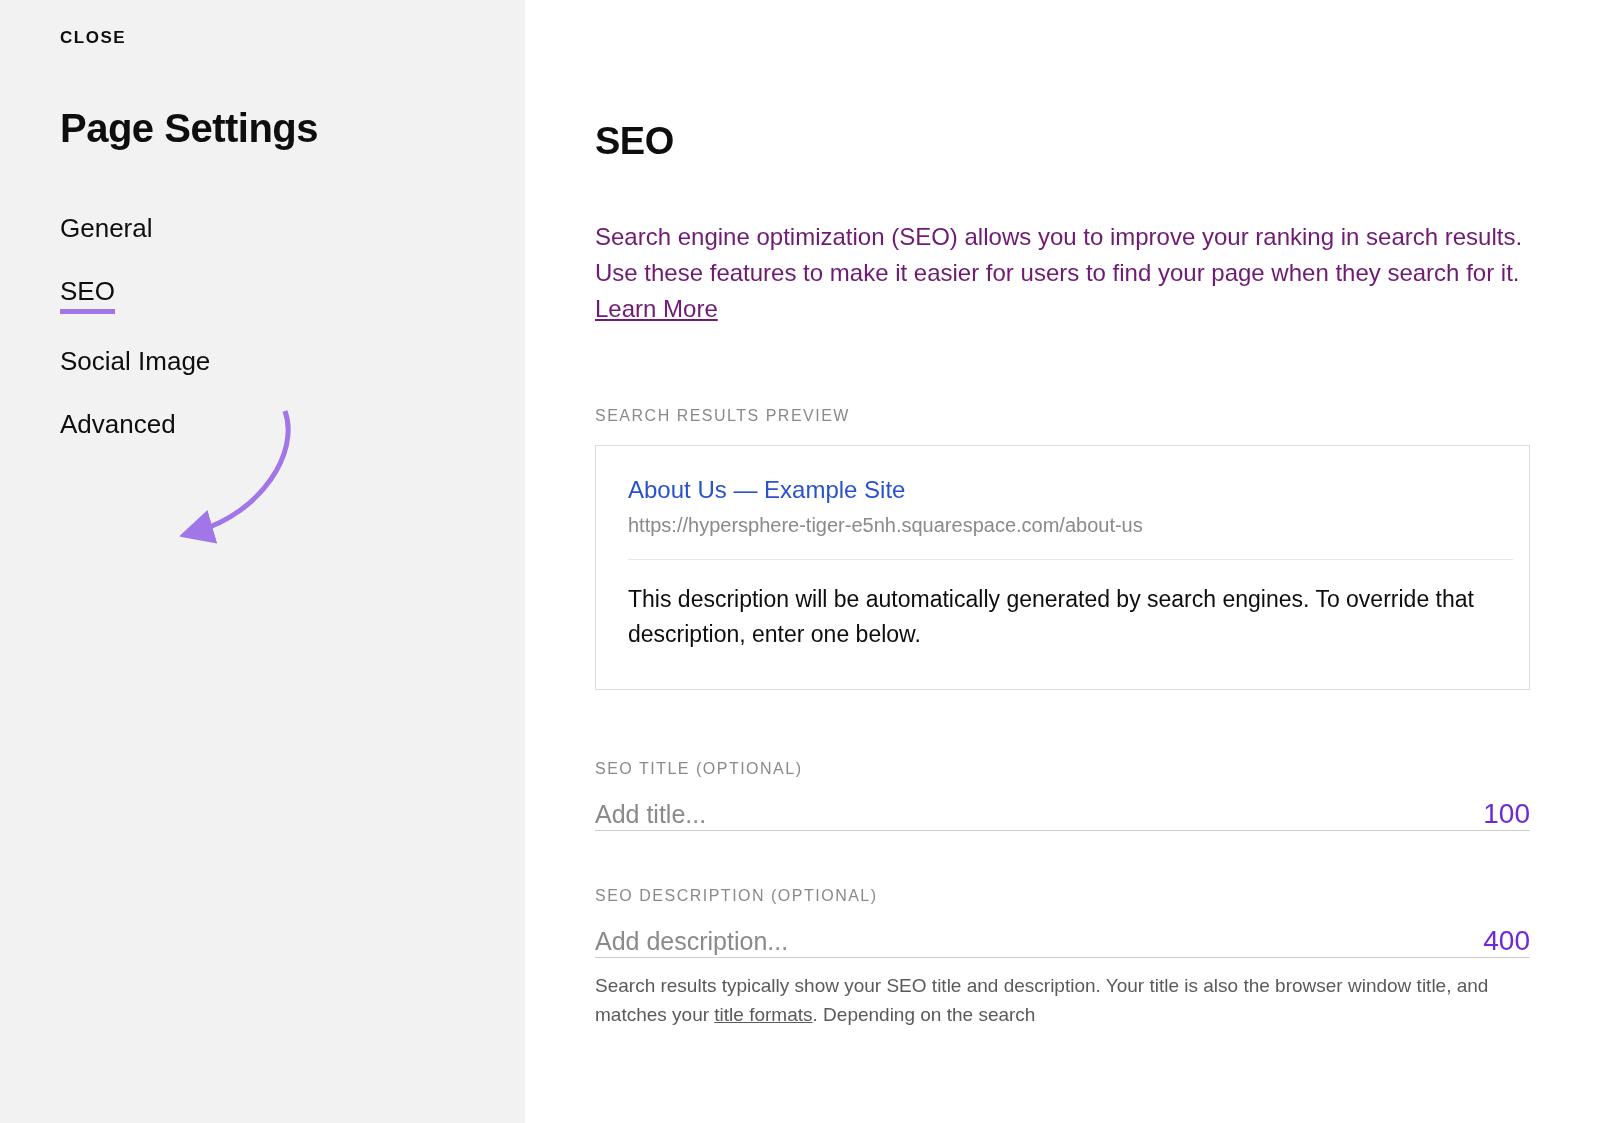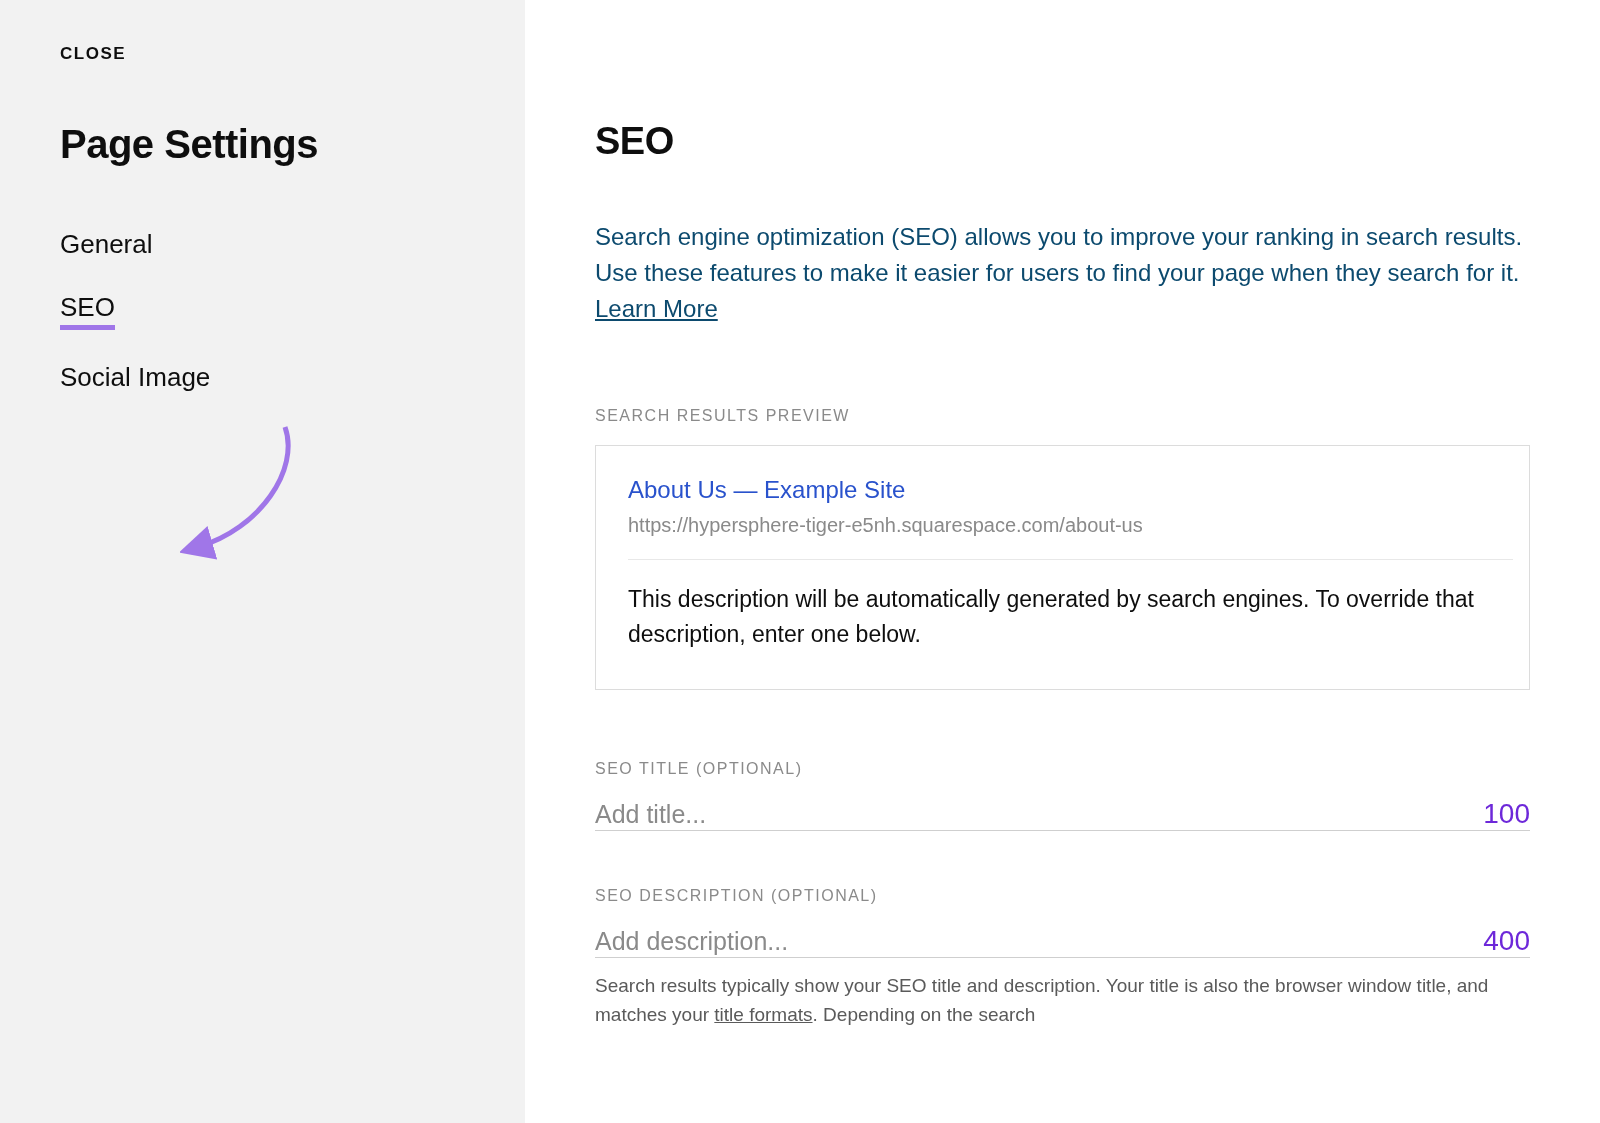--- a/index.html
+++ b/index.html
@@ -7,21 +7,21 @@
       font-family: -apple-system, BlinkMacSystemFont, "Segoe UI", Helvetica, Arial, sans-serif;
       color: #0e0e0e;
       background: #fff;
       width: 1600px;
       height: 1123px;
       display: flex;
     }
     .sidebar {
       width: 525px;
       background: #f2f2f2;
-      padding: 44px 60px;
+      padding: 28px 60px;
       flex-shrink: 0;
     }
     .close-btn {
       font-size: 17px;
       font-weight: 600;
       letter-spacing: 1.5px;
       color: #0e0e0e;
       margin-bottom: 58px;
       cursor: pointer;
     }
@@ -50,21 +50,21 @@
     }
     .main-title {
       font-size: 38px;
       font-weight: 600;
       margin-bottom: 56px;
       letter-spacing: -0.5px;
     }
     .intro-text {
       font-size: 24px;
       line-height: 1.5;
-      color: #0c4a6e;
+      color: #701a75;
       margin-bottom: 80px;
     }
     .learn-more {
       text-decoration: underline;
       cursor: pointer;
     }
     .section-label {
       font-size: 16px;
       font-weight: 500;
       letter-spacing: 1.5px;
@@ -151,20 +151,21 @@
       <defs>
         <marker id="arrowhead" markerWidth="7" markerHeight="7" refX="3" refY="3.5" orient="auto">
           <polygon points="0 0, 7 3.5, 0 7" fill="#a076e8"></polygon>
         </marker>
       </defs>
       <path d="M 105 8 C 120 50, 80 110, 18 128" stroke="#a076e8" stroke-width="5" fill="none" marker-end="url(#arrowhead)"></path>
     </svg>
     <div><span class="nav-item">General</span></div>
     <div><span class="nav-item active">SEO</span></div>
     <div><span class="nav-item">Social Image</span></div>
+    <div><span class="nav-item">Advanced</span></div>
   </div>
 </div>
 
 <div class="main">
   <div class="main-title">SEO</div>
   <div class="intro-text">
     <span>Search engine optimization (SEO) allows you to improve your ranking in search results. Use these features to make it easier for users to find your page when they search for it. </span><span class="learn-more">Learn More</span>
   </div>
 
   <div class="section-label">SEARCH RESULTS PREVIEW</div>

